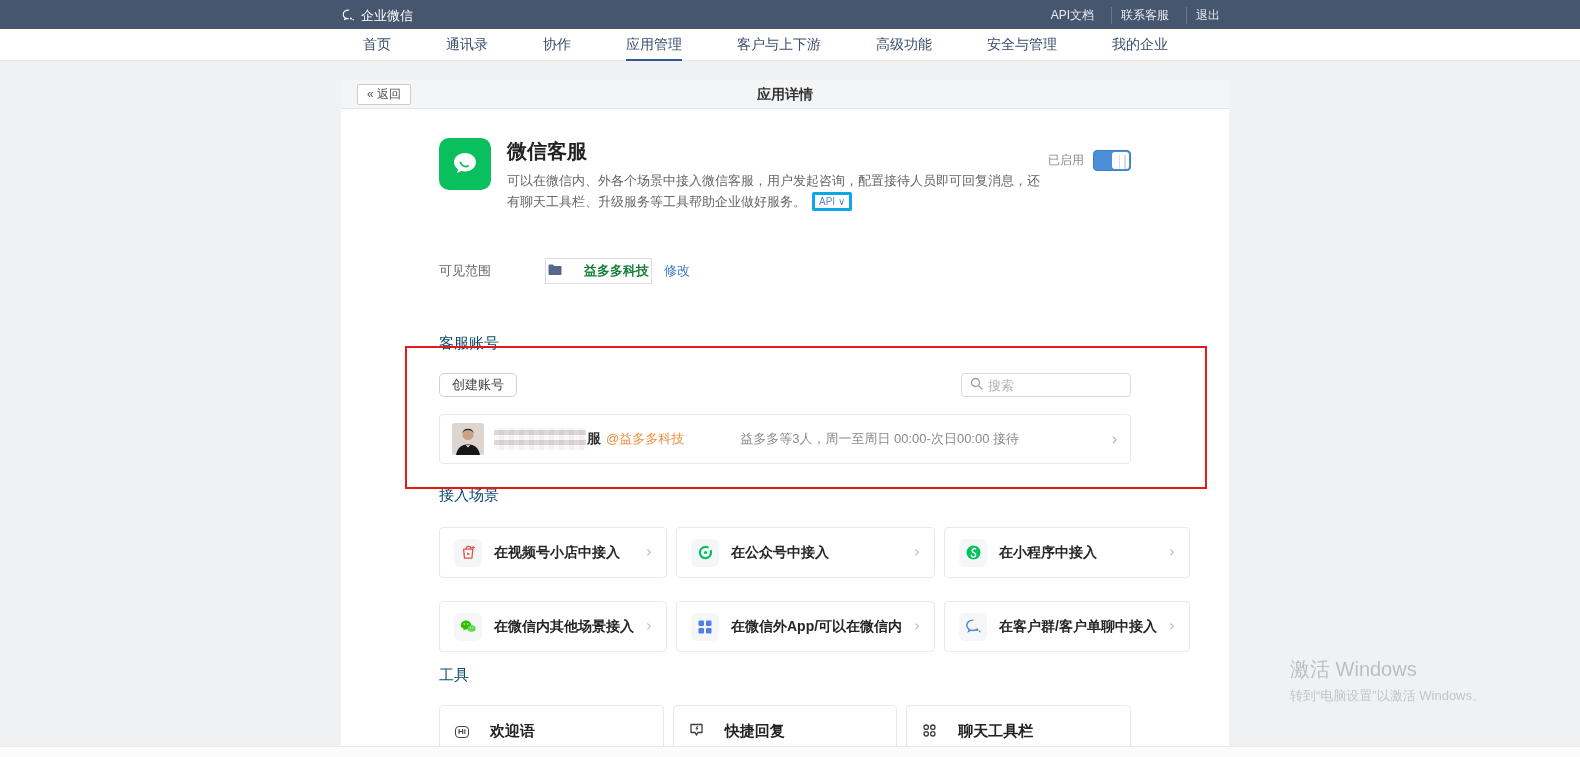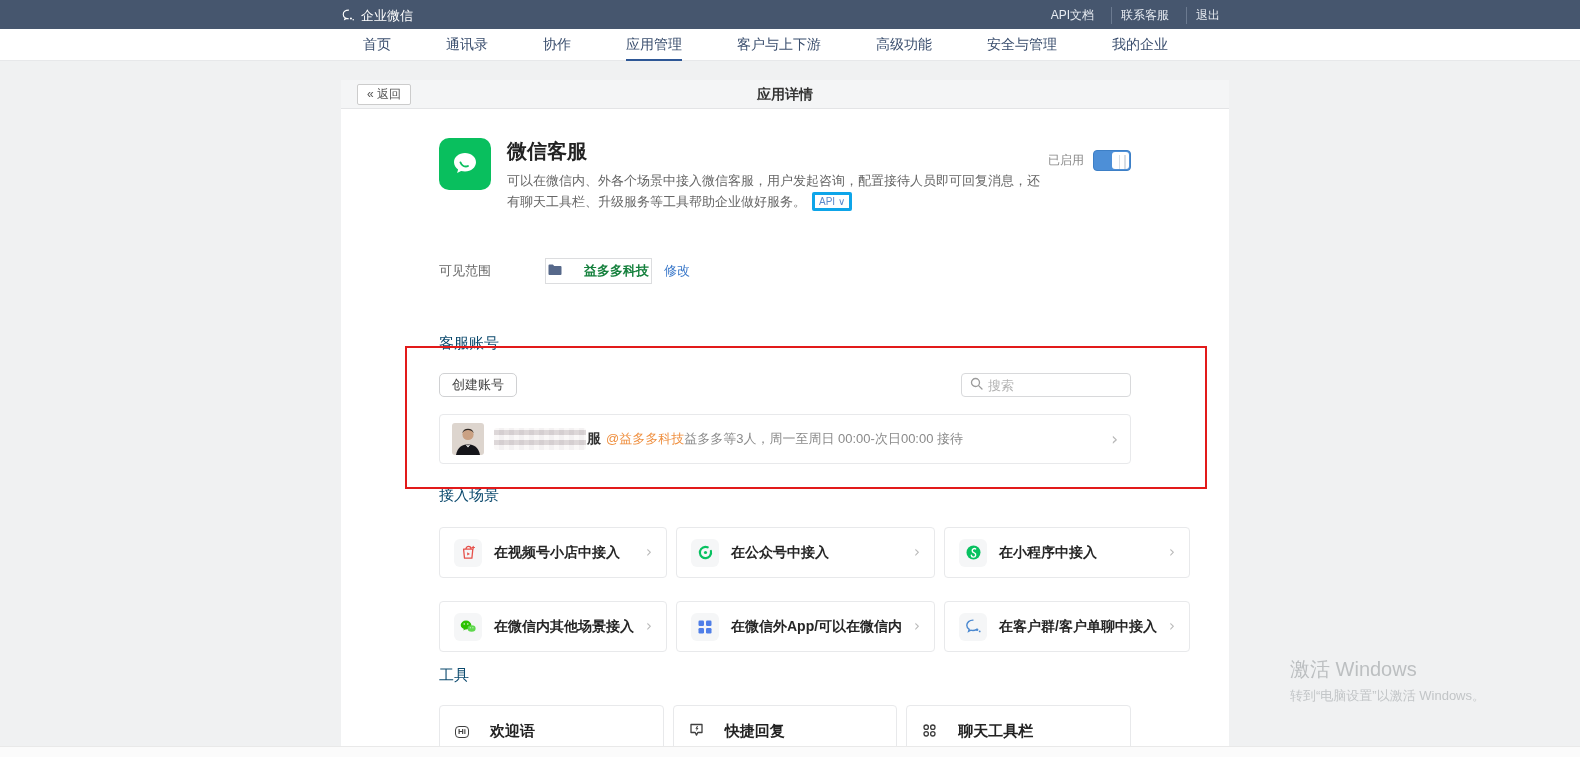--- a/index.html
+++ b/index.html
@@ -56,21 +56,21 @@
   .search-box input { border:none; outline:none; width:100%; font-size:13px; color:#333; font-family:inherit; }
   .search-box input::placeholder { color:#b2b2b2; }
   
   .account-card { margin-top:17px; height:50px; border:1px solid #e8e9eb; border-radius:4px; display:flex; align-items:center; padding:0 12px; cursor:pointer; background:#fff; }
   .avatar { width:32px; height:32px; border-radius:3px; overflow:hidden; flex:none; }
   .mosaic { width:92px; height:22px; margin-left:10px; border-radius:3px; flex:none;
     background: repeating-linear-gradient(0deg, rgba(255,255,255,.65) 0 5px, rgba(205,199,202,.55) 5px 10px),
                 repeating-linear-gradient(90deg, #f0ebea 0 5px, #ded8d9 5px 10px); }
   .acct-char { font-size:14px; font-weight:bold; color:#333; margin-left:1px; }
   .acct-mention { font-size:13px; color:#ef8f3f; margin-left:5px; }
-  .acct-info { font-size:13px; color:#8a8a8a; }
+  .acct-info { font-size:13px; color:#8a8a8a; margin-left:56px; }
   .chevron { margin-left:auto; color:#b9b9b9; font-size:17px; line-height:1; font-family:"DejaVu Sans",sans-serif; }
   
   .scene-grid { margin-top:22px; display:grid; grid-template-columns:repeat(3,1fr); column-gap:9px; row-gap:23px; }
   .scene-card { height:51px; border:1px solid #e8e9eb; border-radius:4px; background:#fff; display:flex; align-items:center; padding:0 14px; gap:12px; cursor:pointer; }
   .scene-icon { width:28px; height:28px; border-radius:6px; background:#f5f6f7; flex:none; display:flex; align-items:center; justify-content:center; }
   .scene-label { font-size:14px; font-weight:bold; color:#262626; white-space:nowrap; }
   .scene-card .chevron { font-size:15px; }
   
   .tools-grid { margin-top:20px; display:grid; grid-template-columns:repeat(3,1fr); column-gap:9px; }
   .tool-card { height:130px; border:1px solid #e8e9eb; border-radius:4px; background:#fff; padding:16px 15px; cursor:pointer; overflow:hidden; }

